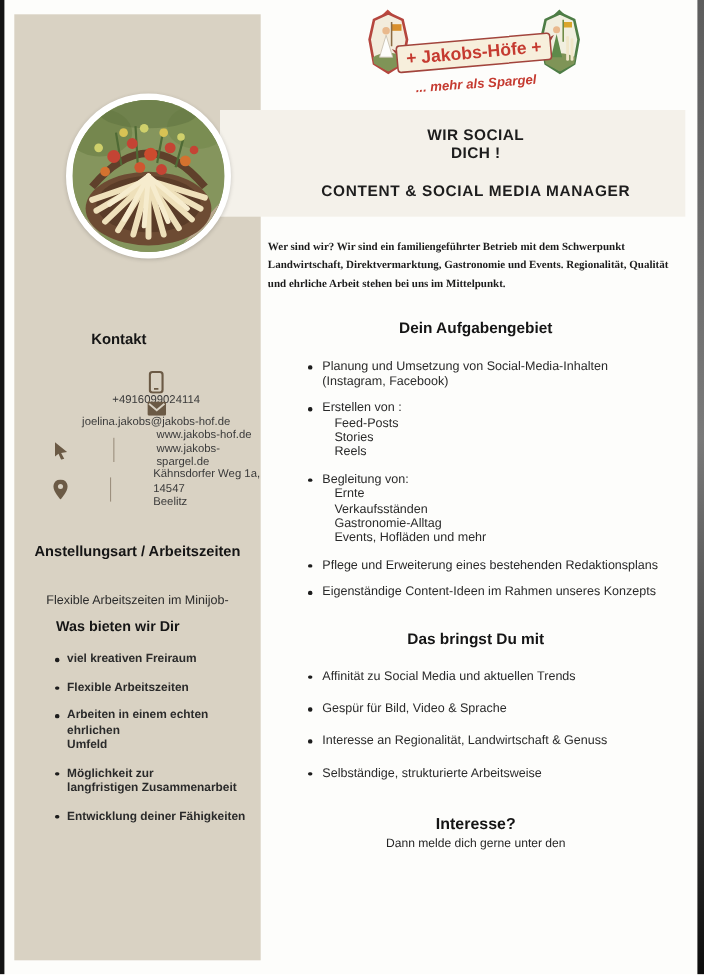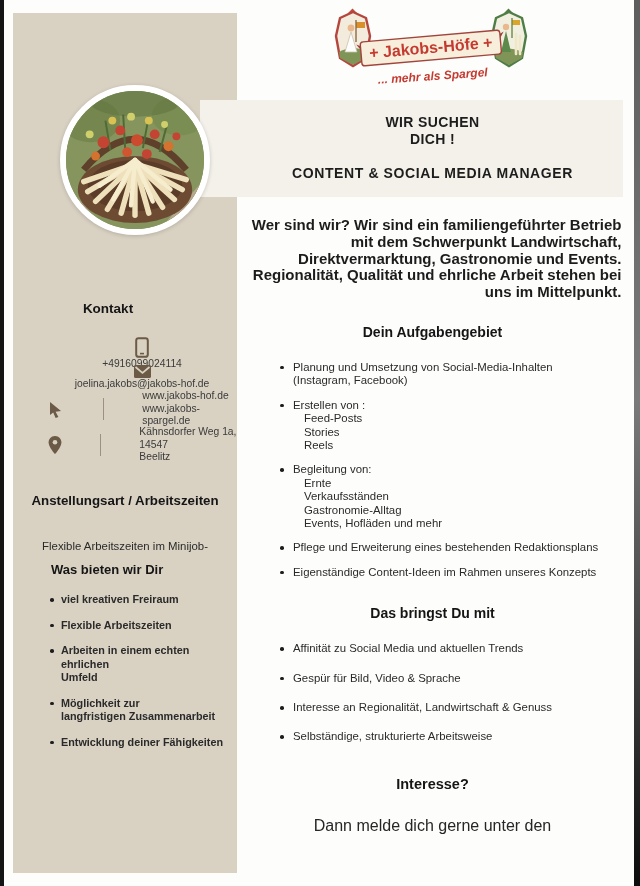--- a/index.html
+++ b/index.html
@@ -24,39 +24,39 @@
   .logo svg { display:block; width:100%; height:100%; }
 
   
   .band-text { position:absolute; left:237px; top:114px; width:391px; text-align:center;
                font-weight:bold; letter-spacing:.4px; color:#1d1d1d; }
   .band-text .l1, .band-text .l2 { font-size:14px; line-height:17px; }
   .band-text .role { font-size:14px; line-height:16px; margin-top:17px; letter-spacing:.6px; }
 
   
   .main { position:absolute; left:237px; top:213px; width:391px; }
-  .intro { width:378px; margin:4px auto 0; text-align:right; font-weight:bold;
-           font-size:15px; line-height:16.8px; color:#1c1c1c; }
+  .intro { width:378px; margin:4px auto 0; text-align:left; font-weight:bold;
+           font-size:10px; line-height:16.8px; color:#1c1c1c;font-family:Liberation Serif, serif; }
   .sec-title { text-align:center; font-weight:bold; font-size:14px; line-height:17px; color:#151515; }
   .t-tasks  { margin-top:23px; }
   .t-skills { margin-top:26px; }
   .t-interest { margin-top:32px; font-size:14.5px; }
 
   ul.blist { list-style:none; margin-top:20px; padding-left:56px; padding-right:14px;
              font-size:11.4px; line-height:13.4px; color:#2a2a2a; }
   ul.blist li { position:relative; margin-bottom:11px; }
   ul.blist li .dot { position:absolute; left:-13px; top:5px; width:3.5px; height:3.5px;
                      border-radius:50%; background:#1d1d1d; }
   ul.blist .sub { }
   ul.blist .sub.deep { padding-left:11px; }
 
   ul.skills { margin-top:20px; }
   ul.skills li { margin-bottom:16px; }
 
-  .closing { margin-top:24px; text-align:center; font-size:16px; line-height:17px; color:#262626; }
+  .closing { text-align:center; font-size:11px; line-height:17px; color:#262626; }
 
   
   .side-content { position:absolute; left:13px; top:5px; width:224px; }
   .contact-title { margin-top:296px; text-align:center; transform:translateX(-17px);
                    font-weight:bold; font-size:13.5px; color:#151515; }
   .contact { margin-top:21px; padding-left:34px; }
   .c-row { display:flex; align-items:center; margin-bottom:4px; }
   .c-row.h24 { height:24px;flex-direction:column; } .c-row.h32 { height:32px;gap:32px; }
   .c-icon { width:20px; display:flex; justify-content:center; color:#6b5a45; }
   .c-icon svg { display:block; }
@@ -171,21 +171,21 @@
         <path d="M28,36 L24,30 L30,33 Z" fill="#9c4038"></path>
         <path d="M168,36 L172,30 L166,33 Z" fill="#9c4038"></path>
         <rect x="28" y="28" width="140" height="24" rx="3" fill="#f7efdc" stroke="#a2443c" stroke-width="1.4"></rect>
         <text x="98" y="45" text-anchor="middle" font-family="Liberation Sans, sans-serif" font-size="16" font-weight="bold" fill="#c53a30">+ Jakobs-Höfe +</text>
       </g>
       <text x="100" y="72" text-anchor="middle" transform="rotate(-4 100 72)" font-family="Liberation Sans, sans-serif" font-size="12" font-weight="bold" font-style="italic" fill="#c53a30">... mehr als Spargel</text>
     </svg>
   </div>
 
   <div class="band-text">
-    <div class="l1">WIR SUCHEN</div>
+    <div class="l1">WIR SOCIAL</div>
     <div class="l2">DICH !</div>
     <div class="role">CONTENT &amp; SOCIAL MEDIA MANAGER</div>
   </div>
 
   <div class="main">
     <p class="intro">Wer sind wir? Wir sind ein familiengeführter Betrieb mit dem Schwerpunkt Landwirtschaft, Direktvermarktung, Gastronomie und Events. Regionalität, Qualität und ehrliche Arbeit stehen bei uns im Mittelpunkt.</p>
 
     <div class="sec-title t-tasks">Dein Aufgabengebiet</div>
     <ul class="blist">
 

